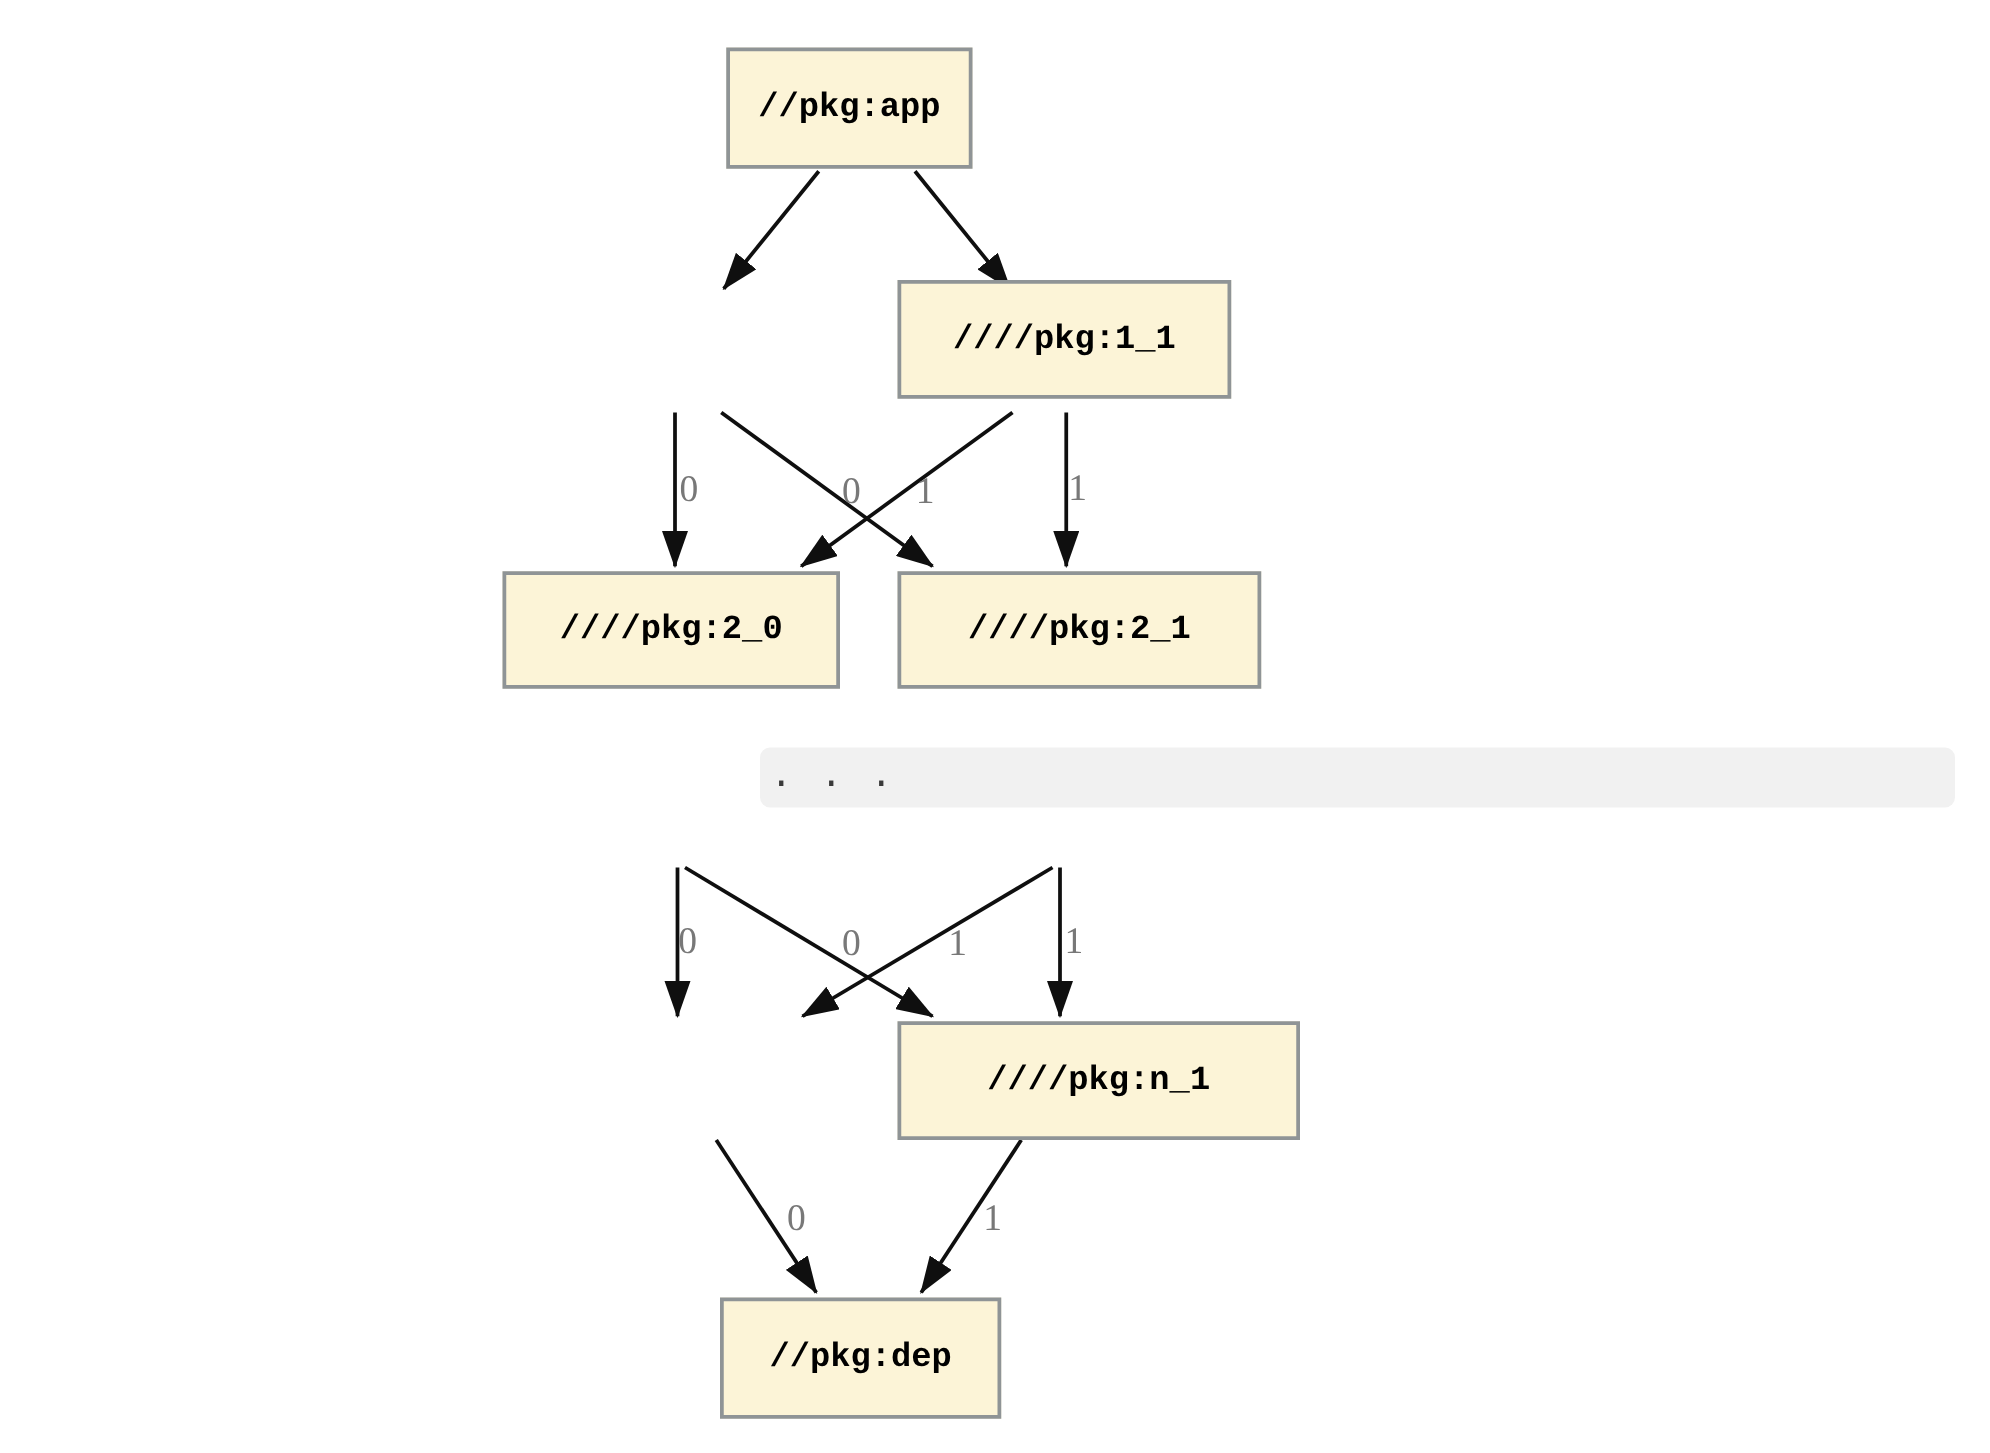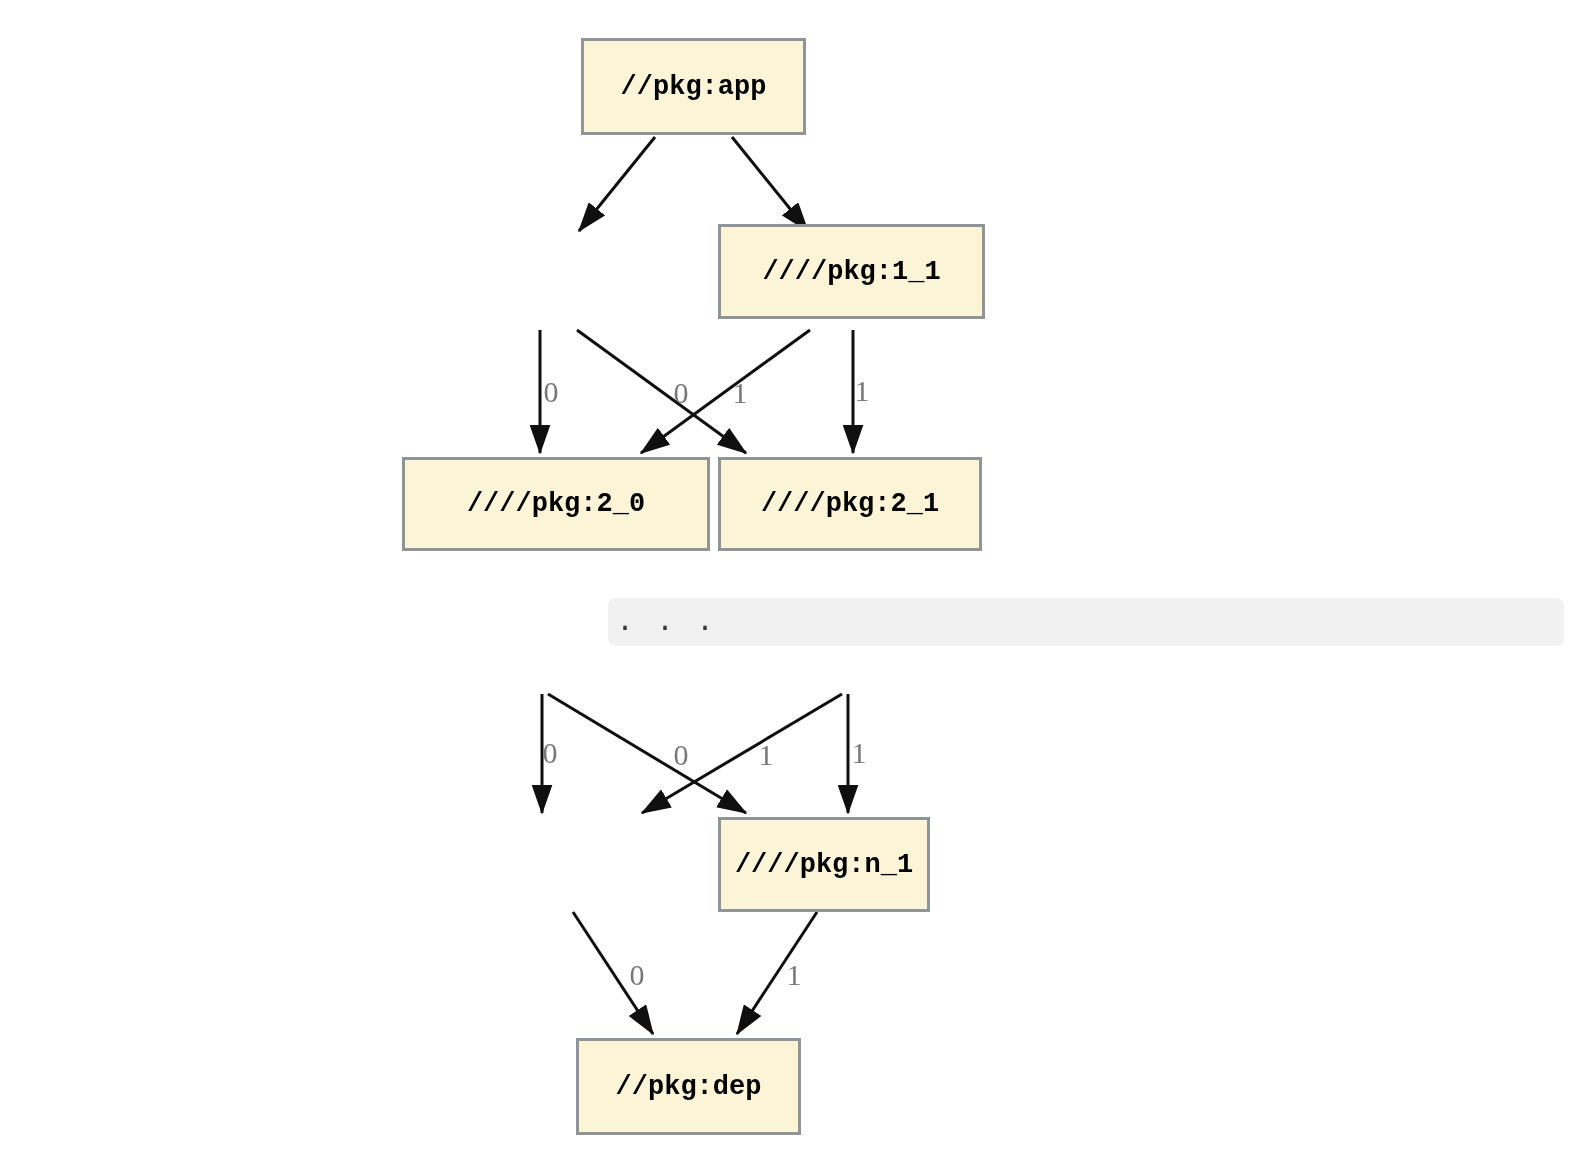--- a/index.html
+++ b/index.html
@@ -26,27 +26,27 @@
     display: flex;
     align-items: center;
     justify-content: center;
     font-family: "Liberation Mono", "DejaVu Sans Mono", monospace;
     font-weight: bold;
     font-size: 27px;
     letter-spacing: 0px;
     color: #000000;
     white-space: nowrap;
   }
-  .node-app { left: 581px; top: 38px;  width: 225px; height: 97px; }
+  .node-app { left: 581px; top: 38px;  width: 197px; height: 97px; }
   .node-1_0 { left: 402px; top: 235px; width: 270px; height: 95px; }
   .node-1_1 { left: 718px; top: 224px; width: 267px; height: 95px; }
-  .node-2_0 { left: 402px; top: 457px; width: 308px; height: 94px; }
-  .node-2_1 { left: 718px; top: 457px; width: 264px; height: 94px; }
+  .node-2_0 { left: 402px; top: 457px; width: 270px; height: 94px; }
+  .node-2_1 { left: 718px; top: 457px; width: 291px; height: 94px; }
   .node-n_0 { left: 402px; top: 817px; width: 270px; height: 95px; }
-  .node-n_1 { left: 718px; top: 817px; width: 212px; height: 95px; }
+  .node-n_1 { left: 718px; top: 817px; width: 322px; height: 95px; }
   .node-dep { left: 576px; top: 1038px; width: 225px; height: 97px; }
   .edge-label {
     position: absolute;
     transform: translate(-50%, -50%);
     font-family: "Liberation Serif", "DejaVu Serif", serif;
     font-size: 30px;
     color: #787878;
     line-height: 1;
   }
   .code-strip {

